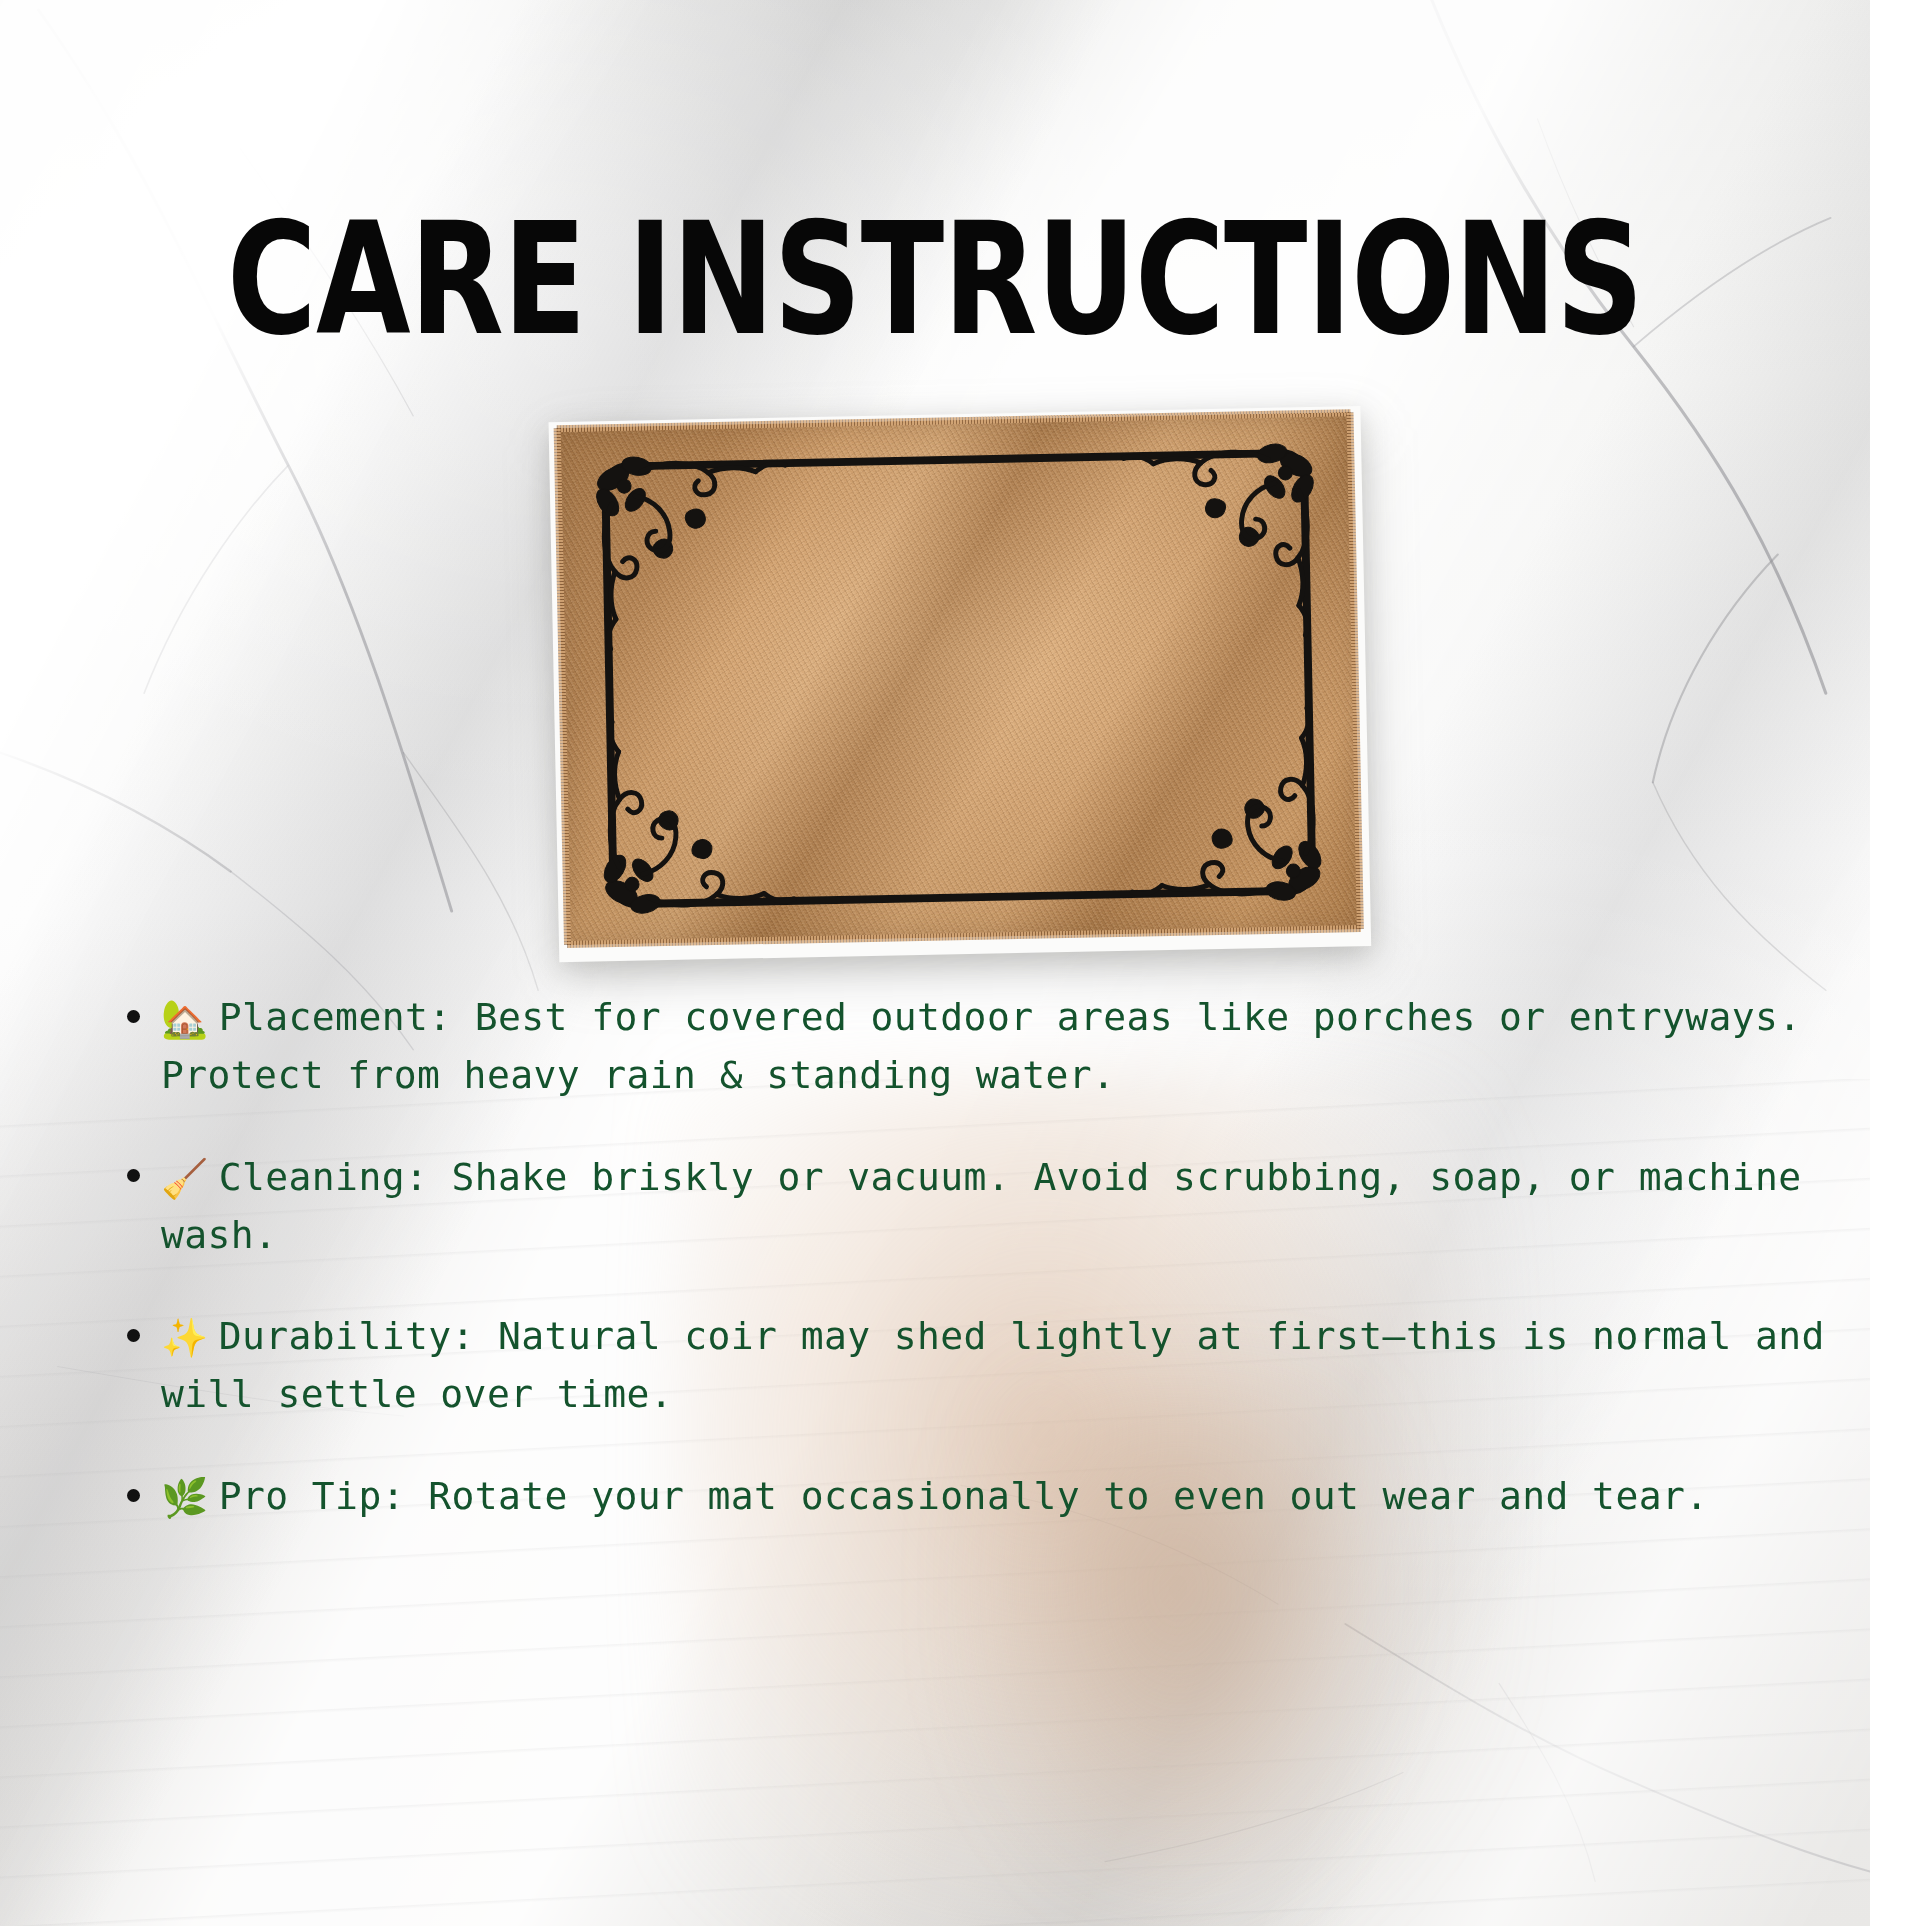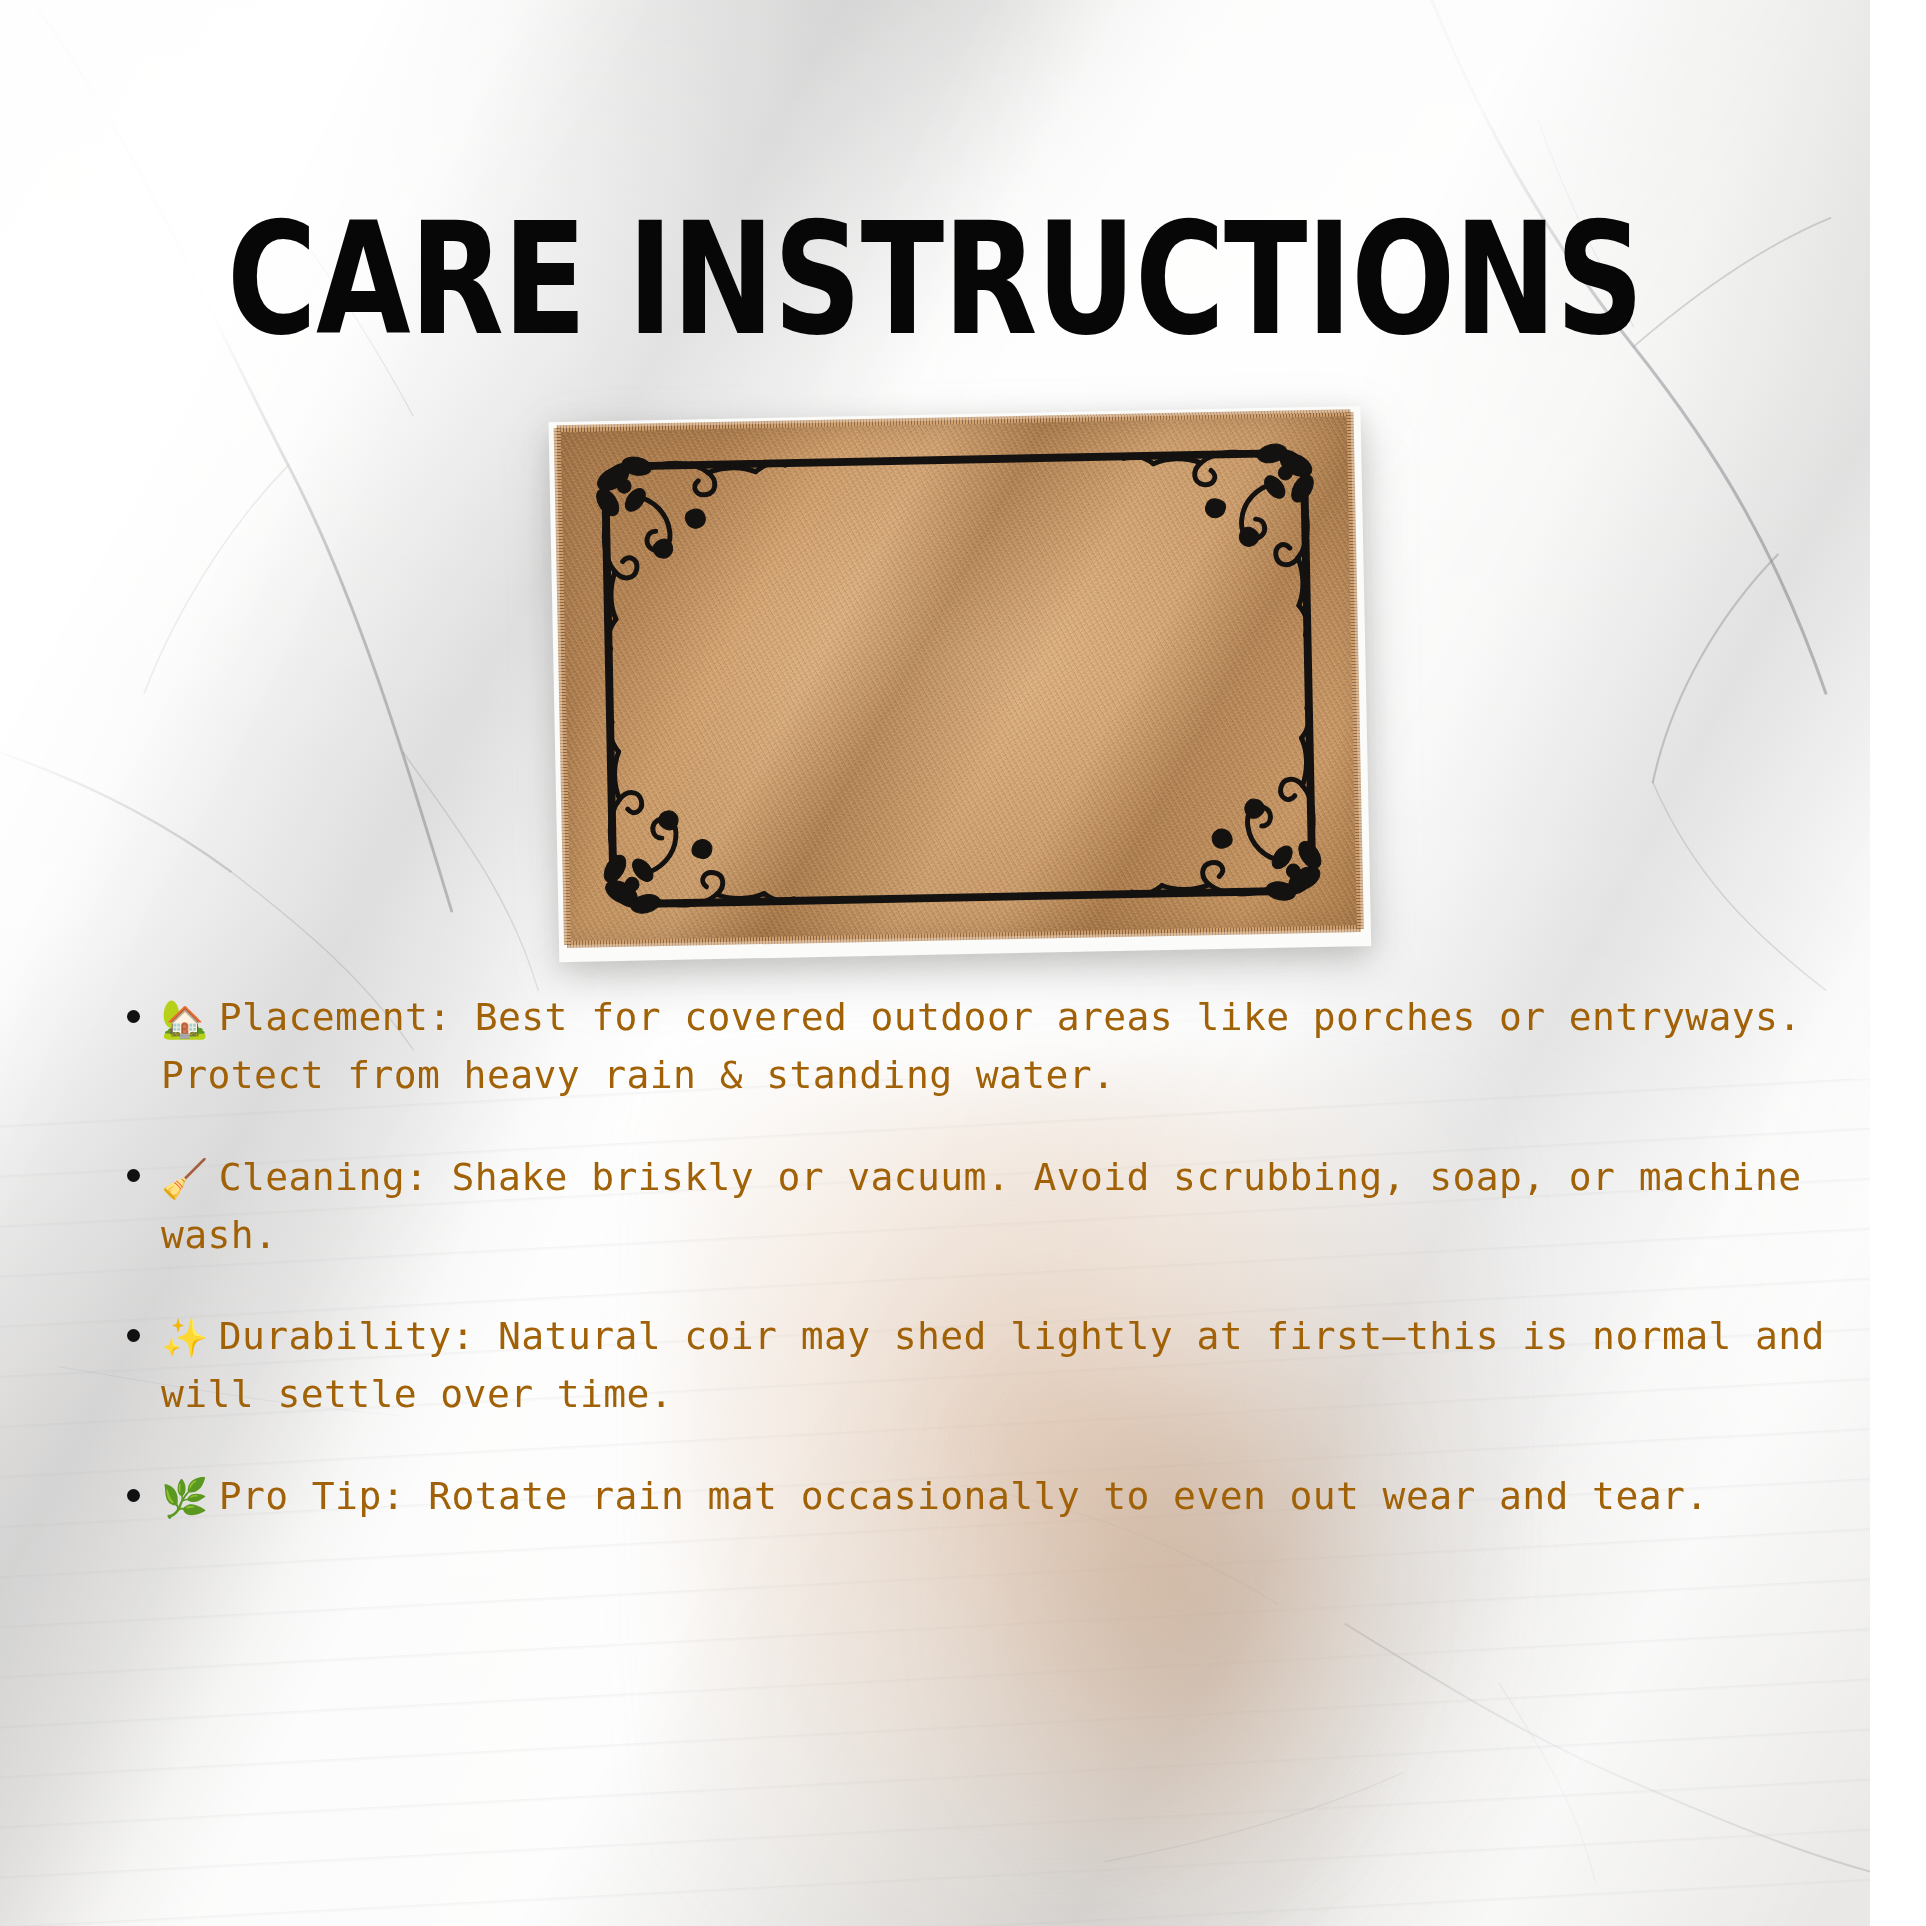--- a/index.html
+++ b/index.html
@@ -231,21 +231,21 @@
     padding: 0;
     list-style: none;
   }
   .care-item {
     position: relative;
     padding-left: 42px;
     margin-bottom: 46px;
     font-family: "DejaVu Sans Mono", "Liberation Mono", monospace;
     font-size: 38px;
     line-height: 1.47;
-    color: #a16207;
+    color: #14532d;
     letter-spacing: 0.4px;
   }
   .care-item:last-child { margin-bottom: 0; }
   .care-bullet {
     position: absolute;
     left: 8px;
     top: 0.52em;
     width: 13px;
     height: 13px;
     background: #111;
@@ -364,18 +364,18 @@
     <li class="care-item">
       <span class="care-bullet"></span>
       <span class="care-emoji">🧹</span><span class="care-text">Cleaning: Shake briskly or vacuum. Avoid scrubbing, soap, or machine wash.</span>
     </li>
     <li class="care-item">
       <span class="care-bullet"></span>
       <span class="care-emoji">✨</span><span class="care-text">Durability: Natural coir may shed lightly at first—this is normal and will settle over time.</span>
     </li>
     <li class="care-item">
       <span class="care-bullet"></span>
-      <span class="care-emoji">🌿</span><span class="care-text">Pro Tip: Rotate rain mat occasionally to even out wear and tear.</span>
+      <span class="care-emoji">🌿</span><span class="care-text">Pro Tip: Rotate your mat occasionally to even out wear and tear.</span>
     </li>
   </ul>
 
 </div>
 
 
 </body></html>

